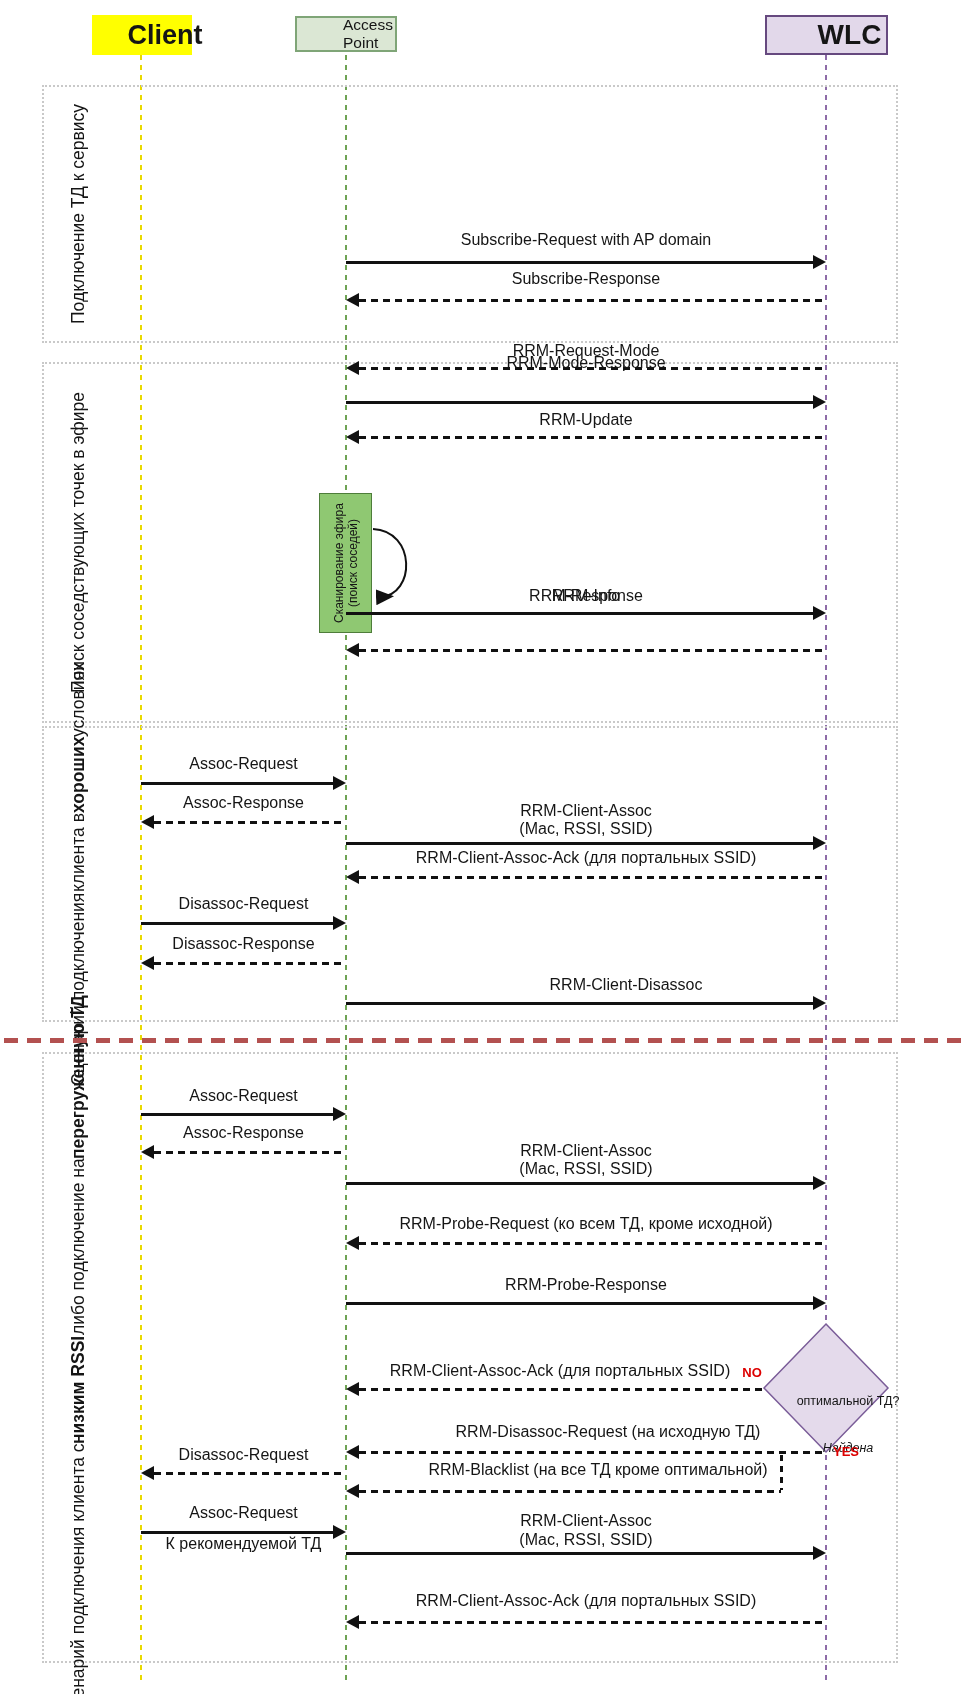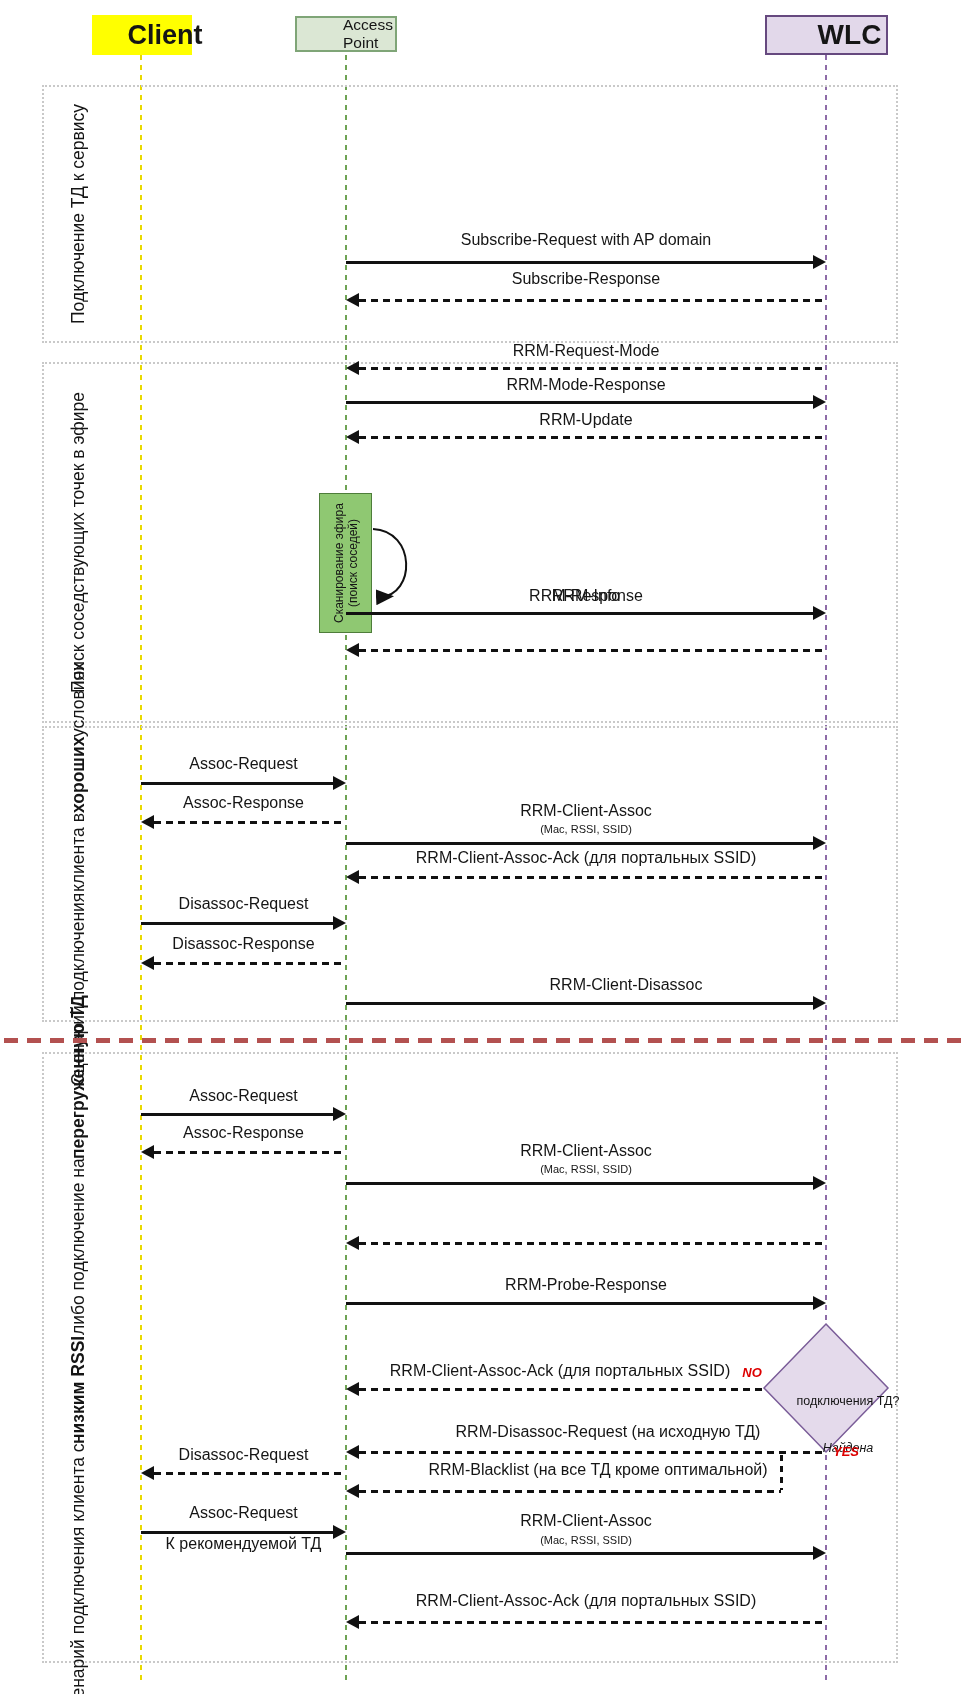--- a/index.html
+++ b/index.html
@@ -25,38 +25,38 @@
   .lifeline.client{left:140px;background:repeating-linear-gradient(180deg,var(--client-line) 0 5px,transparent 5px 10px);}
   .lifeline.ap{left:345px;background:repeating-linear-gradient(180deg,var(--ap-line) 0 5px,transparent 5px 10px);}
   .lifeline.wlc{left:825px;background:repeating-linear-gradient(180deg,var(--wlc-line) 0 5px,transparent 5px 10px);}
 
   .section{position:absolute;left:42px;width:856px;border:2px dotted var(--section-border);box-sizing:border-box;}
   .section-label{position:absolute;left:52px;width:52px;display:flex;align-items:center;justify-content:center;
     writing-mode:vertical-rl;transform:rotate(180deg);text-align:center;font-size:17.5px;line-height:21px;white-space:nowrap;}
   .section-label b{font-weight:700;}
 
   .mlabel{position:absolute;transform:translate(-50%,-50%);white-space:nowrap;font-size:16px;}
-  .msub{position:absolute;transform:translate(-50%,-50%);white-space:nowrap;font-size:11px;}
+  .msub{position:absolute;transform:translate(-50%,-50%);white-space:nowrap;font-size:16px;}
   .mline{position:absolute;height:3px;}
   .mline.solid{background:#111;}
   .mline.dashed{background:repeating-linear-gradient(90deg,#111 0 7px,transparent 7px 12px);}
   .ah{position:absolute;width:0;height:0;border-top:7px solid transparent;border-bottom:7px solid transparent;}
   .ah-r{border-left:13px solid #111;}
   .ah-l{border-right:13px solid #111;}
 
   .divider{position:absolute;left:4px;top:1038px;width:958px;height:5px;
     background:repeating-linear-gradient(90deg,var(--divider-red) 0 14px,transparent 14px 23px);}
 
   .activity{position:absolute;left:319px;top:493px;width:53px;height:140px;background:var(--activity-fill);
     border:1.5px solid var(--activity-border);box-sizing:border-box;display:flex;align-items:center;justify-content:center;
     writing-mode:vertical-rl;transform:rotate(180deg);text-align:center;font-size:12px;line-height:14px;white-space:nowrap;}
 
   .svg-abs{position:absolute;}
   .dtext{position:absolute;transform:translate(-50%,-50%);white-space:nowrap;font-size:12.5px;}
-  .tag{position:absolute;transform:translate(-50%,-50%);font-size:13px;font-weight:700;color:var(--tag-red);white-space:nowrap;font-style:italic;}
+  .tag{position:absolute;transform:translate(-50%,-50%);font-size:13px;font-weight:700;color:var(--tag-red);white-space:nowrap;}
   .elbow-v{position:absolute;left:780px;top:1455px;width:2.5px;height:35px;
     background:repeating-linear-gradient(180deg,#111 0 6px,transparent 6px 11px);}
 </style>
 </head>
 <body>
 
 <div id="canvas">
 
   <div class="actor client">Client</div>
   <div class="actor ap">Access Point</div>
@@ -104,38 +104,38 @@
         <path d="M0,4 L9,0 L9,8 z" fill="#111"></path>
       </marker>
     </defs>
     <path d="M 5 14 C 48 16, 48 80, 12 82" fill="none" stroke="#111" stroke-width="2" marker-end="url(#arw)"></path>
   </svg>
 
   <svg class="svg-abs" style="left:758px;top:1318px;" width="136" height="140" viewBox="0 0 136 140">
     <polygon points="68,6 130,70 68,134 6,70" fill="#e4daeb" stroke="#7a5c98" stroke-width="1.5"></polygon>
   </svg>
   <div class="dtext" style="left:848px;top:1448px;font-style:italic;">Найдена</div>
-  <div class="dtext" style="left:848px;top:1401px;">подключения ТД?</div>
+  <div class="dtext" style="left:848px;top:1401px;">оптимальной ТД?</div>
   <div class="tag" style="left:752px;top:1372px;">NO</div>
   <div class="tag" style="left:846px;top:1451px;">YES</div>
 
   <div class="elbow-v"></div>
 
 <div class="mline solid" style="left: 346px; top: 260.5px; width: 467px;"></div>
     <div class="ah ah-r" style="left: 813px; top: 255px;"></div>
     <div class="mlabel" style="left: 586px; top: 240px;">Subscribe-Request with AP domain</div>
     <div class="mline dashed" style="left: 359px; top: 298.5px; width: 467px;"></div>
     <div class="ah ah-l" style="left: 346px; top: 293px;"></div>
     <div class="mlabel" style="left: 586px; top: 279px;">Subscribe-Response</div>
     <div class="mline dashed" style="left: 359px; top: 366.5px; width: 467px;"></div>
     <div class="ah ah-l" style="left: 346px; top: 361px;"></div>
     <div class="mlabel" style="left: 586px; top: 351px;">RRM-Request-Mode</div>
     <div class="mline solid" style="left: 346px; top: 400.5px; width: 467px;"></div>
     <div class="ah ah-r" style="left: 813px; top: 395px;"></div>
-    <div class="mlabel" style="left: 586px; top: 385px;">RRM-Mode-Response</div>
+    <div class="mlabel" style="left: 586px; top: 363px;">RRM-Mode-Response</div>
     <div class="mline dashed" style="left: 359px; top: 435.5px; width: 467px;"></div>
     <div class="ah ah-l" style="left: 346px; top: 430px;"></div>
     <div class="mlabel" style="left: 586px; top: 420px;">RRM-Update</div>
     <div class="mline solid" style="left: 346px; top: 611.5px; width: 467px;"></div>
     <div class="ah ah-r" style="left: 813px; top: 606px;"></div>
     <div class="mlabel" style="left: 586px; top: 596px;">RRM-Response</div>
     <div class="mline dashed" style="left: 359px; top: 648.5px; width: 467px;"></div>
     <div class="ah ah-l" style="left: 346px; top: 643px;"></div>
     <div class="mlabel" style="left: 586px; top: 596px;">RRM-Info</div>
     <div class="mline solid" style="left: 141px; top: 781.5px; width: 192px;"></div>
@@ -165,20 +165,21 @@
     <div class="mlabel" style="left: 243.5px; top: 1096px;">Assoc-Request</div>
     <div class="mline dashed" style="left: 154px; top: 1150.5px; width: 192px;"></div>
     <div class="ah ah-l" style="left: 141px; top: 1145px;"></div>
     <div class="mlabel" style="left: 243.5px; top: 1133px;">Assoc-Response</div>
     <div class="mline solid" style="left: 346px; top: 1181.5px; width: 467px;"></div>
     <div class="ah ah-r" style="left: 813px; top: 1176px;"></div>
     <div class="mlabel" style="left: 586px; top: 1151px;">RRM-Client-Assoc</div>
     <div class="msub" style="left: 586px; top: 1169px;">(Mac, RSSI, SSID)</div>
     <div class="mline dashed" style="left: 359px; top: 1241.5px; width: 467px;"></div>
     <div class="ah ah-l" style="left: 346px; top: 1236px;"></div>
+    <div class="mlabel" style="left: 586px; top: 1224px;">RRM-Probe-Request (ко всем ТД, кроме исходной)</div>
     <div class="mline solid" style="left: 346px; top: 1301.5px; width: 467px;"></div>
     <div class="ah ah-r" style="left: 813px; top: 1296px;"></div>
     <div class="mlabel" style="left: 586px; top: 1285px;">RRM-Probe-Response</div>
     <div class="mline dashed" style="left: 359px; top: 1387.5px; width: 405px;"></div>
     <div class="ah ah-l" style="left: 346px; top: 1382px;"></div>
     <div class="mlabel" style="left: 560px; top: 1371px;">RRM-Client-Assoc-Ack (для портальных SSID)</div>
     <div class="mline dashed" style="left: 359px; top: 1450.5px; width: 467px;"></div>
     <div class="ah ah-l" style="left: 346px; top: 1445px;"></div>
     <div class="mlabel" style="left: 608px; top: 1432px;">RRM-Disassoc-Request (на исходную ТД)</div>
     <div class="mline dashed" style="left: 154px; top: 1471.5px; width: 192px;"></div>

